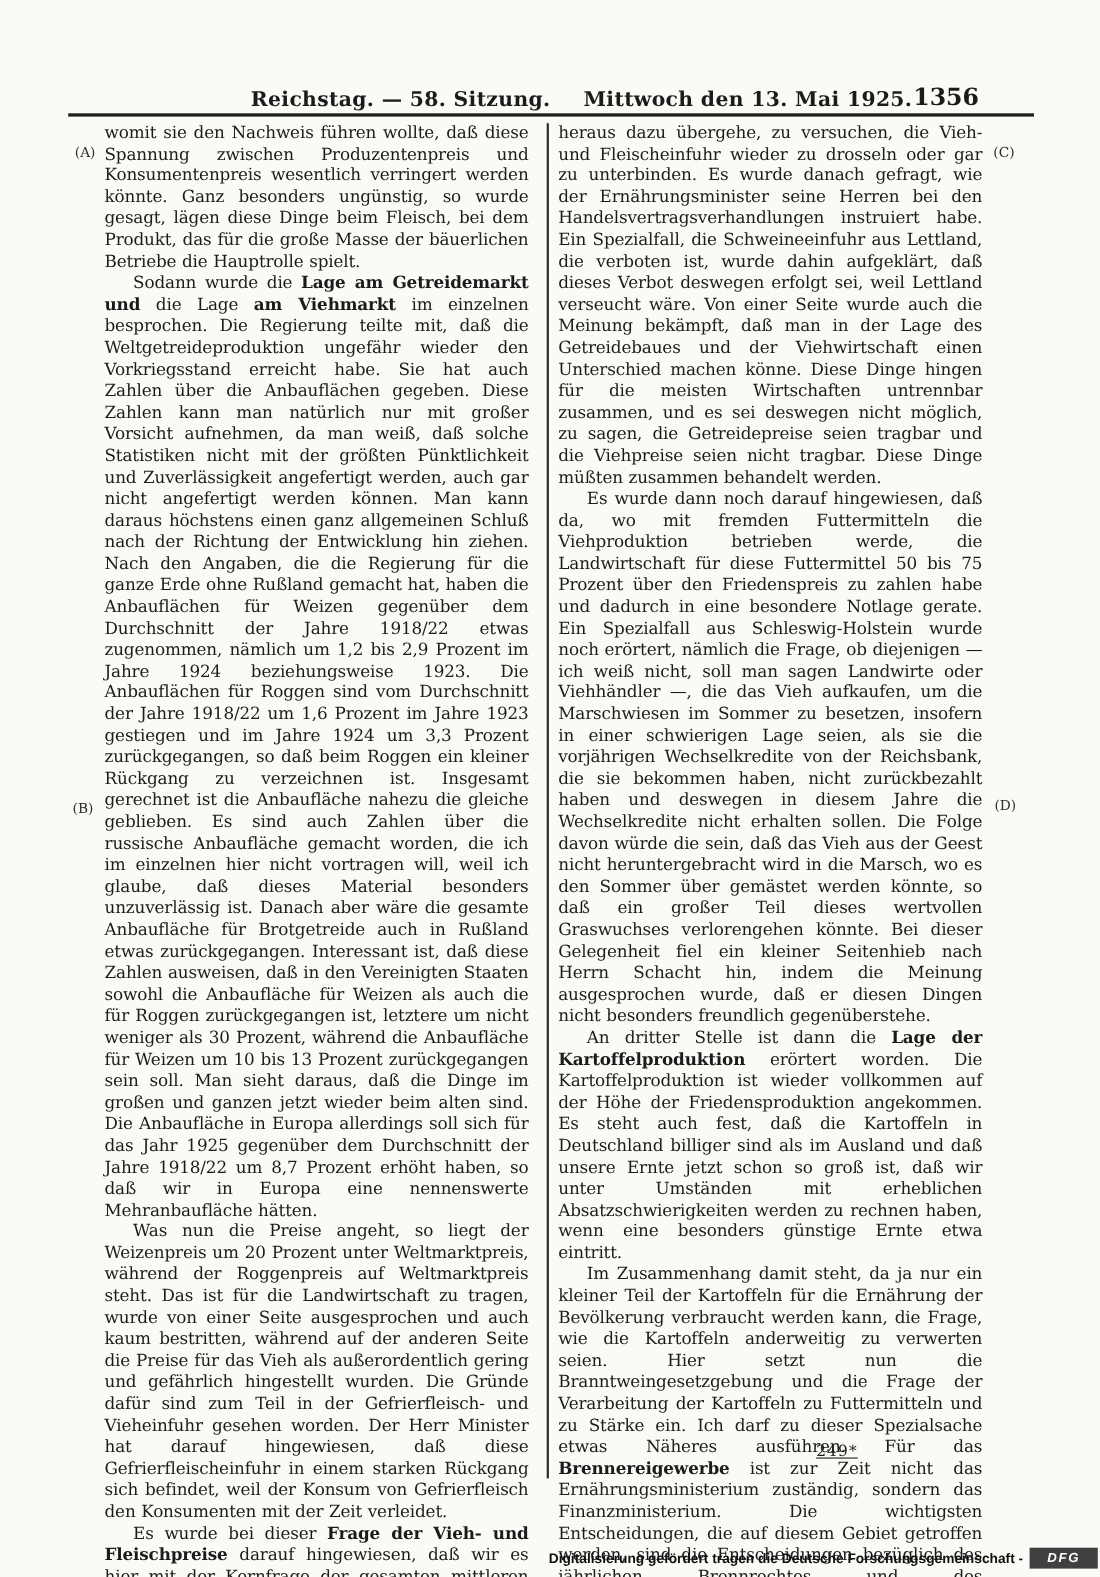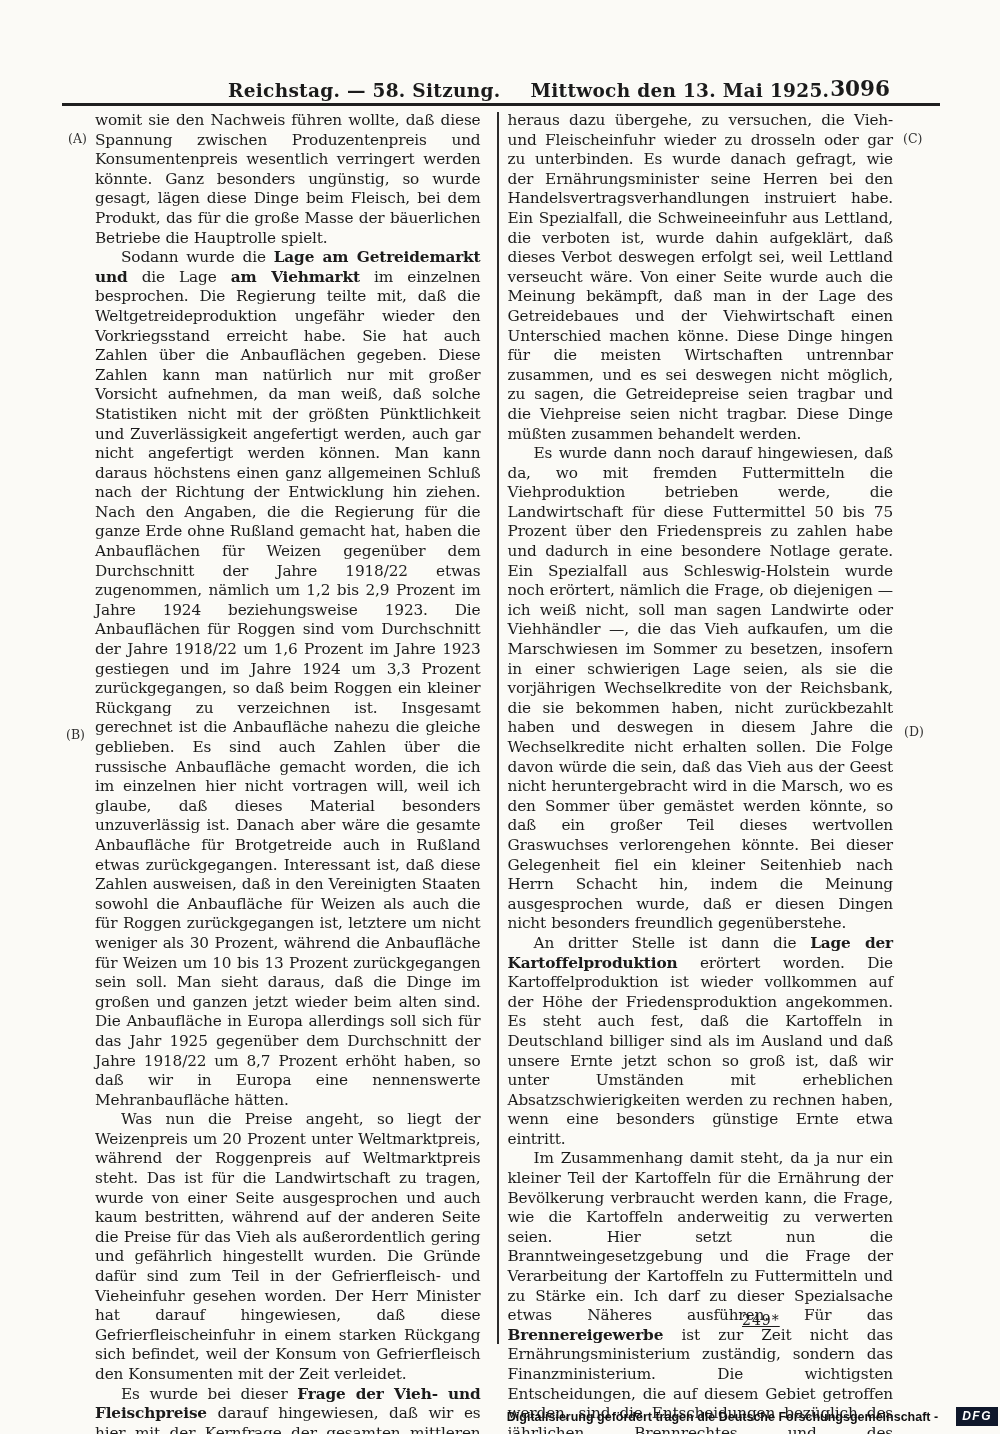--- a/index.html
+++ b/index.html
@@ -32,34 +32,34 @@
   
   .signature { position:absolute; top:1312px; left:742px; font-size:14px; letter-spacing:1px;text-decoration:underline; }
   
   .digi {
     position:absolute; top:1407px; right:2px;
     display:flex; align-items:center;
     font-family:"Liberation Sans","DejaVu Sans",sans-serif;
     font-size:12.5px; font-weight:bold; color:#101010;
   }
   .dfg {
-    display:inline-block; margin-left:18px; background:#0f172a; color:#ffffff;
-    padding:2px 6px 3px; font-size:12px; font-weight:bold; letter-spacing:1.5px;
+    display:inline-block; margin-left:6px; background:#404040; color:#ffffff;
+    padding:2px 16px 3px; font-size:12px; font-weight:bold; letter-spacing:1.5px;
     font-style:italic;
   }
 </style>
 </head>
 <body>
 
 <div class="page">
 
   <div class="header-title">
     <span>Reichstag. — 58. Sitzung.</span><span class="gap"></span><span>Mittwoch den 13. Mai 1925.</span>
   </div>
-  <div class="page-number">3096</div>
+  <div class="page-number">1356</div>
   <div class="header-rule"></div>
 
   <div class="col-rule"></div>
 
   <div class="marker marker-a">(A)</div>
   <div class="marker marker-b">(B)</div>
   <div class="marker marker-c">(C)</div>
   <div class="marker marker-d">(D)</div>
 
   <div class="columns">

